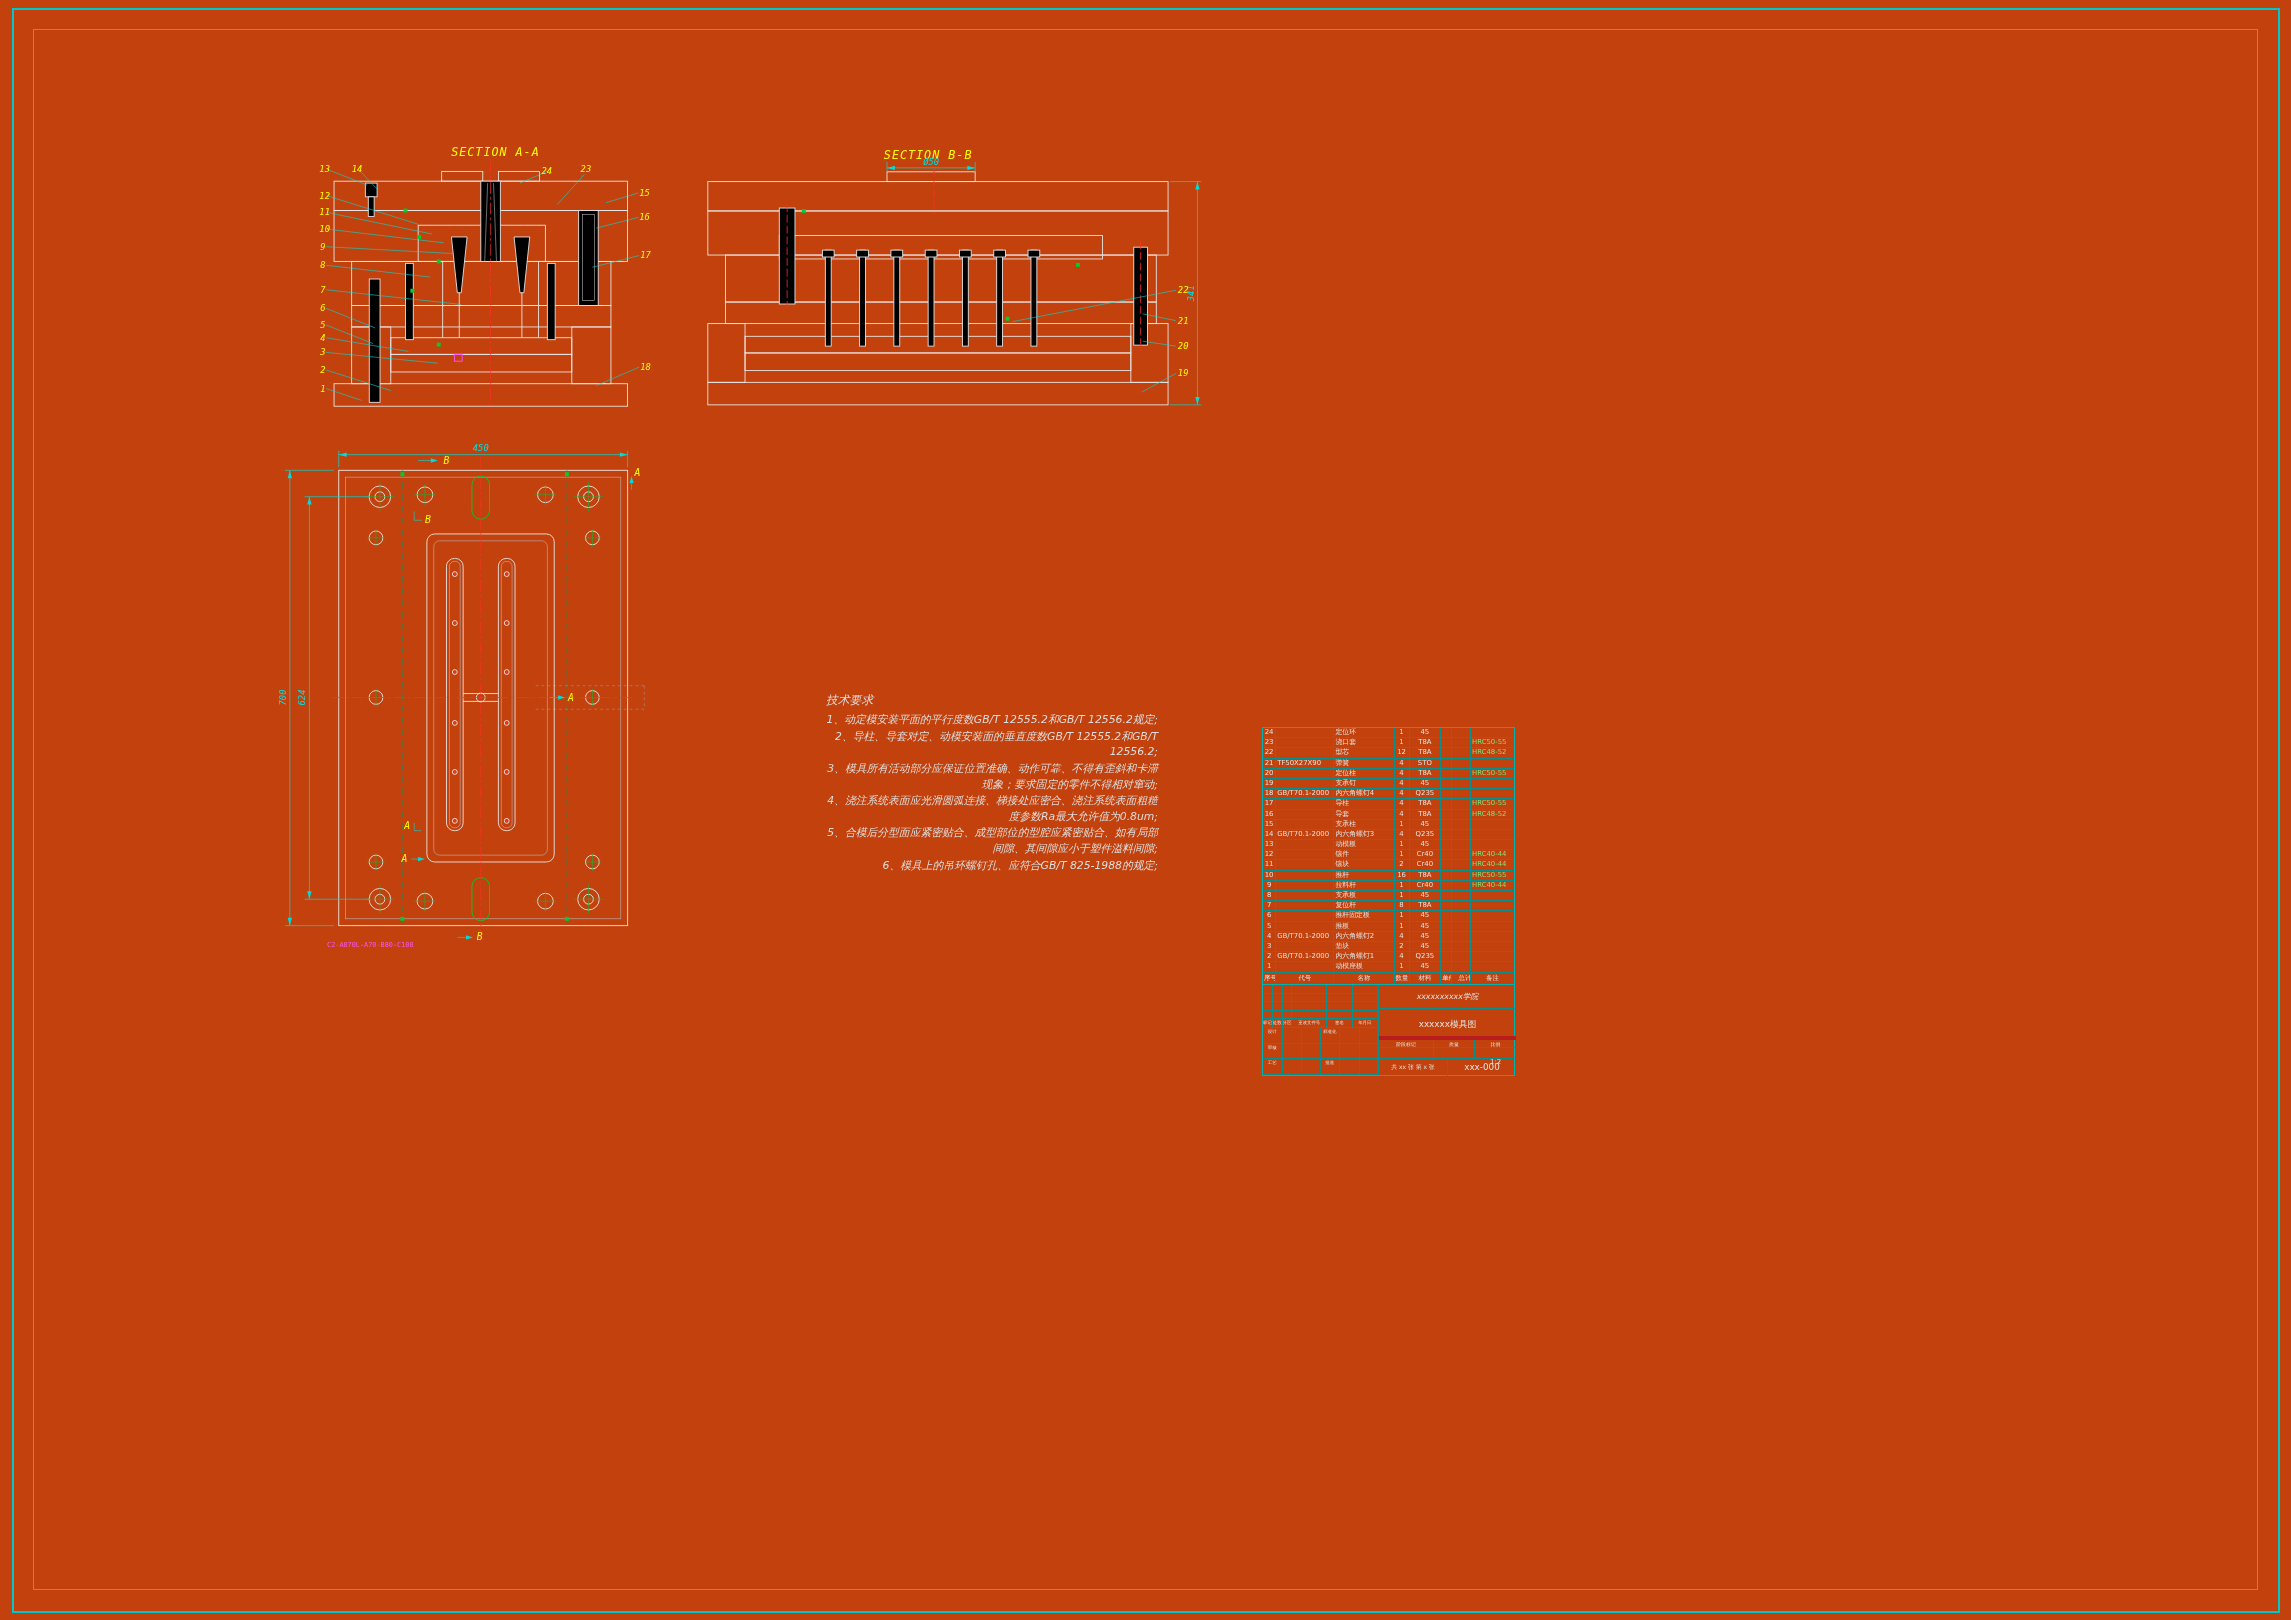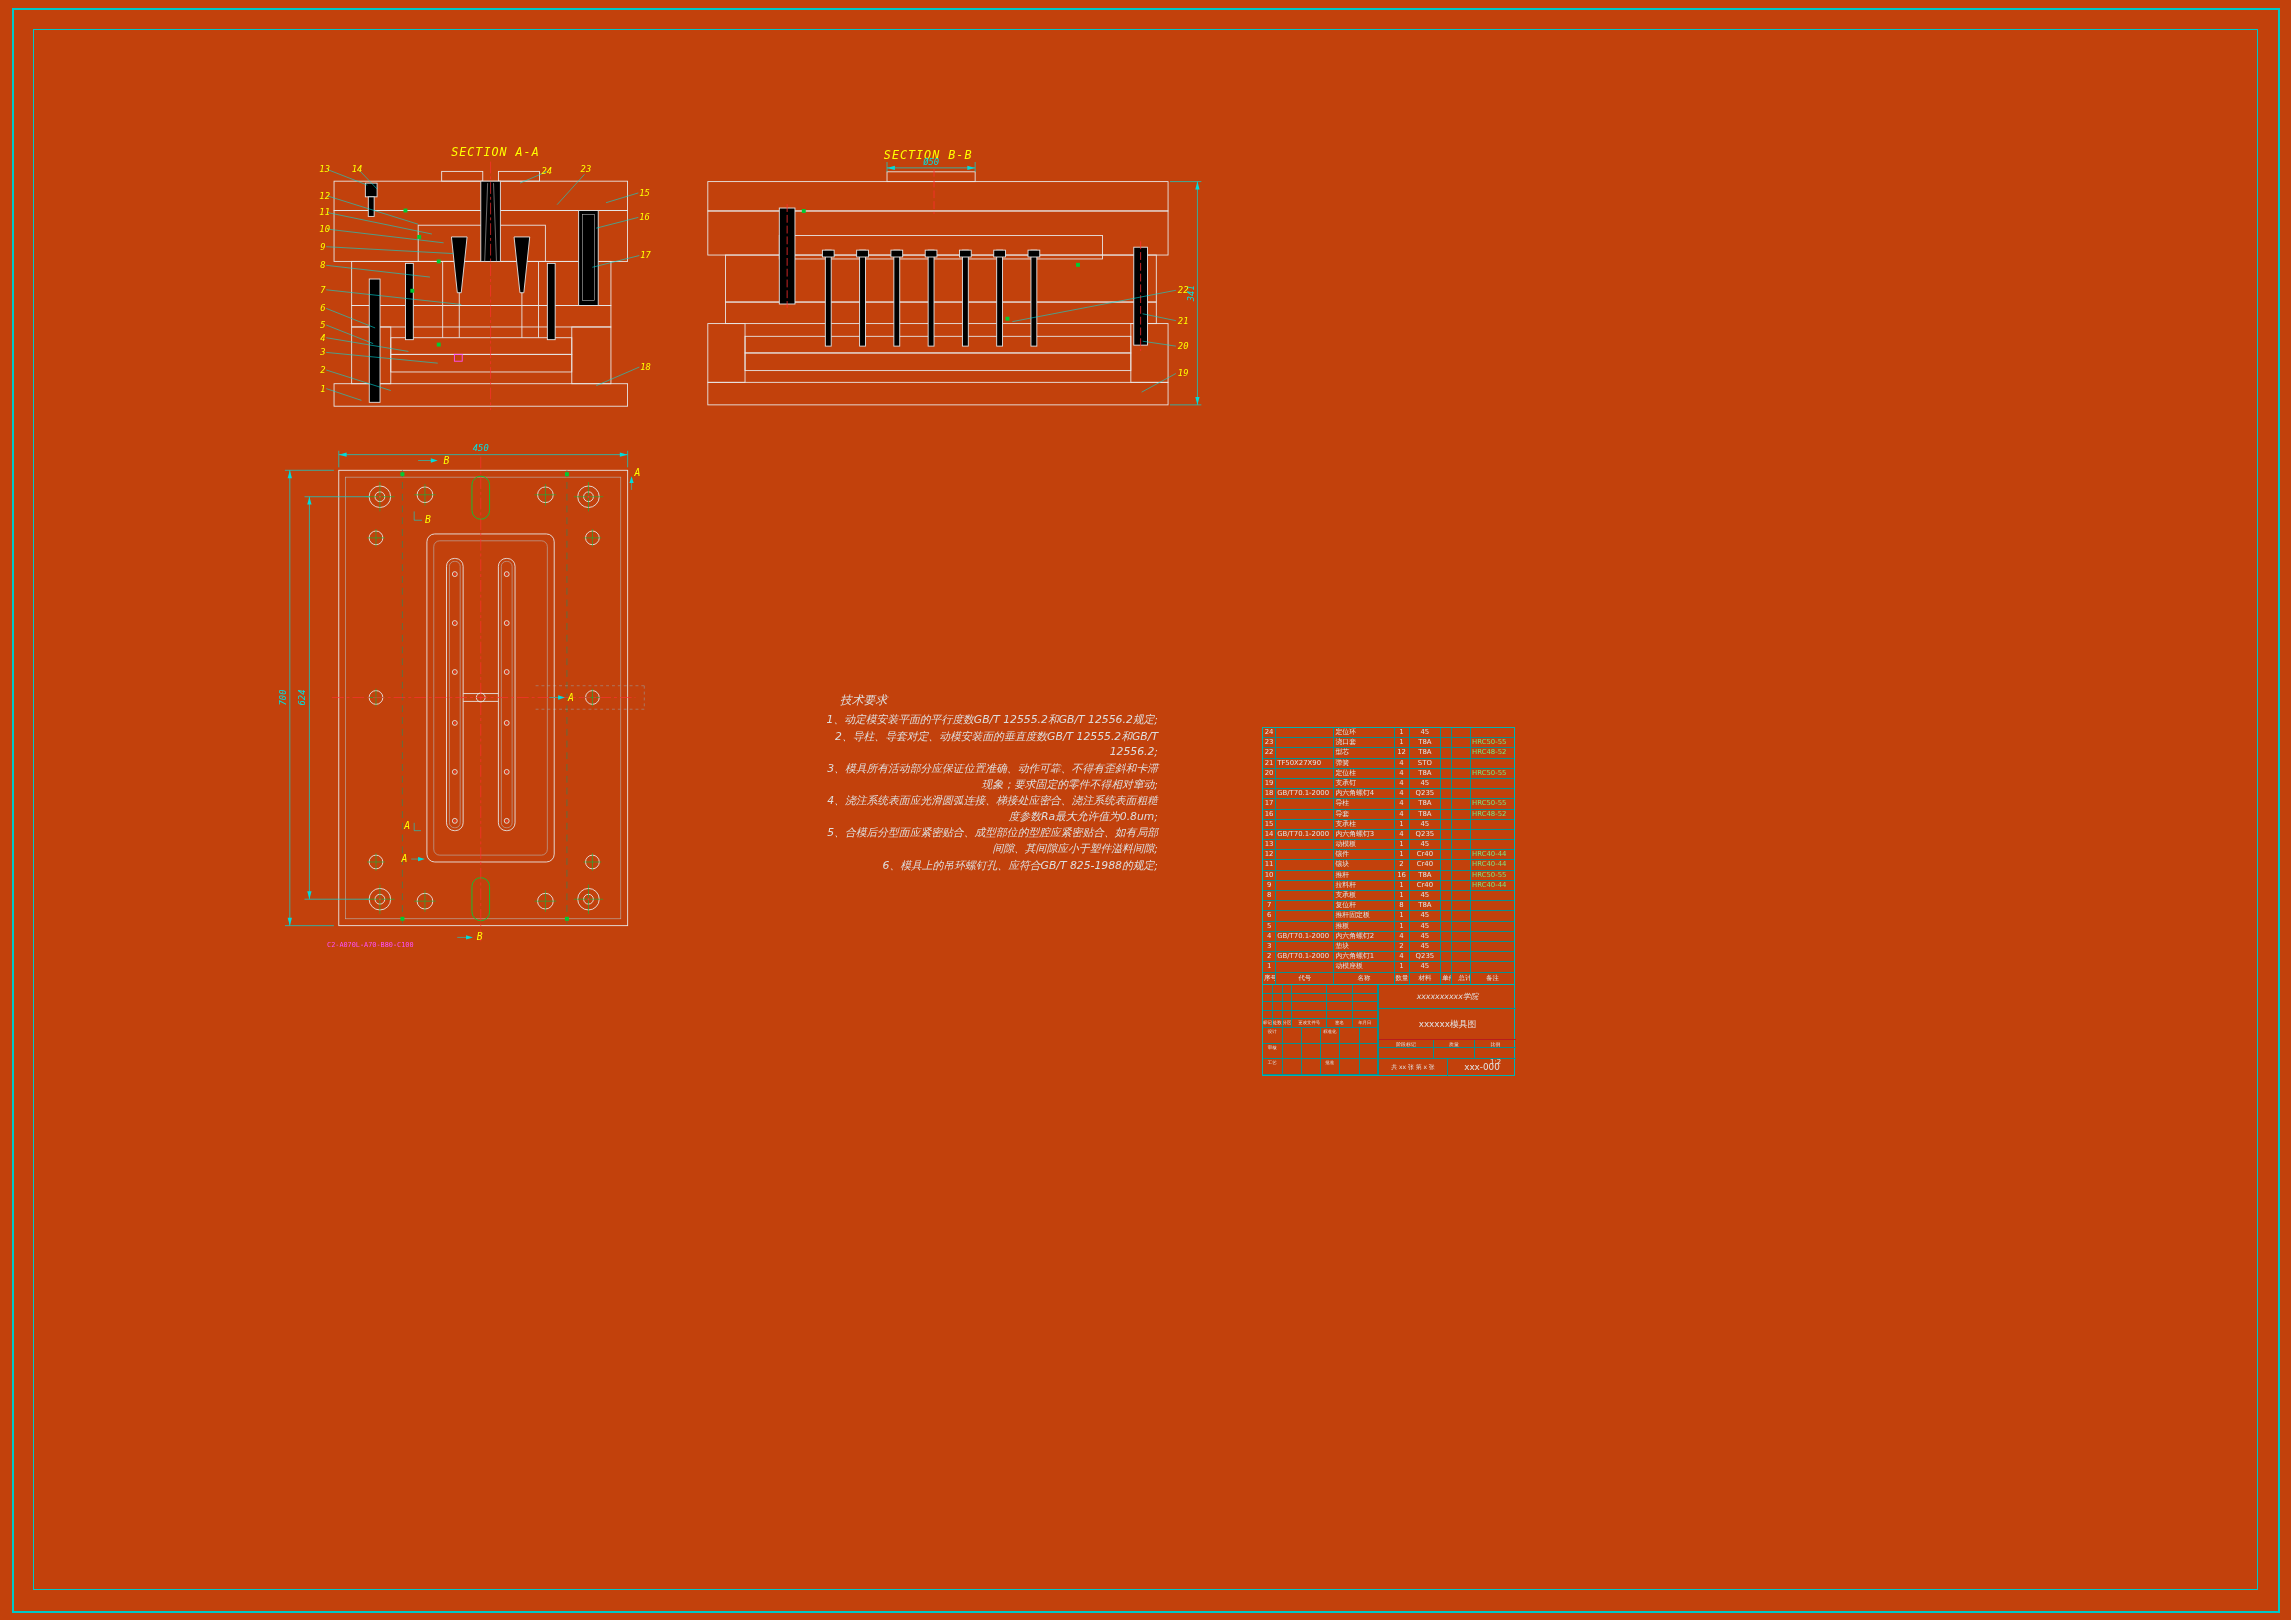--- a/index.html
+++ b/index.html
@@ -29,21 +29,21 @@
   .wdash  { stroke:#9a9a9a; stroke-width:0.6; fill:none; stroke-dasharray:3 3; }
   .gsq  { fill:#00cc33; }
   .green{ stroke:#00cc33; fill:none; stroke-width:0.9; }
   .mag  { stroke:#ff50ff; fill:none; stroke-width:0.9; }
   .red  { stroke:#ff3030; stroke-width:0.8; fill:none; }
   .rdot { fill:#ff3030; }
 
   
   #tech { position:absolute; left:819px; top:692px; width:339px; color:#dedede;
           font-size:10.8px; line-height:1.45; font-style:italic; }
-  #tech .t { margin-left:21px; margin-bottom:2.9px; font-size:11.8px; }
+  #tech .t { margin-left:7px; margin-bottom:2.9px; font-size:11.8px; }
   #tech .item { padding-left:15.7px; text-indent:-15.7px; margin-bottom:1px;text-align:right; }
 
   
   #bom { position:absolute; left:1262px; top:727px; width:253px; border:1px solid #00b4b4;
          color:#e2e2e2; }
   .bom-row { display:flex; height:10.2px; border-bottom:1px solid #0a8f8f; }
   .bom-row .c { border-right:1px solid #0a8f8f; font-size:6.9px; line-height:8.8px;
                 overflow:hidden; white-space:nowrap; padding:0 1px; }
   .bom-row .c:last-child { border-right:none; }
   .w-no  { width:13.7px; text-align:center; }
@@ -65,21 +65,21 @@
                 white-space:nowrap; }
   .tb-left  { width:116px; display:flex; flex-direction:column; border-right:1px solid #0a8f8f; }
   .tb-rrow  { display:flex; height:8.8px; }
   .tb-srow  { display:flex; height:16px; }
   .tb-srow .tc { line-height:14.7px; font-size:5.4px; }
   .cw10{width:9.8px;} .cw36{width:35px;} .cw26{width:25.5px;}
   .sw20{width:19.6px;} .sw19{width:18.6px;}
   .tb-right { width:137px; display:flex; flex-direction:column; }
   .tb-school{ height:23.5px; border-bottom:1px solid #0a8f8f; text-align:center;
               font-size:7.8px; line-height:23.5px;font-style:italic; }
-  .tb-title { height:31px; border-bottom:1px solid #b91c1c; text-align:center;
+  .tb-title { height:31px; border-bottom:4px solid #b91c1c; text-align:center;
               font-size:8.8px; line-height:31px; }
   .tb-stats { height:19.6px; display:flex; border-bottom:1px solid #0a8f8f; }
   .tb-stat  { display:flex; flex-direction:column; border-right:1px solid #0a8f8f;gap:10px; }
   .tb-stat:last-child { border-right:none; }
   .tb-stat .h { height:8.8px; font-size:4.9px; text-align:center; line-height:8.8px;
                 border-bottom:1px solid #0a8f8f; }
   .tb-stat .v { flex:1; font-size:6.9px; text-align:center; line-height:9.8px; }
   .st56{width:55px;} .st42{width:41px;}
   .tb-bottom{ flex:1; display:flex; }
   .tb-sheet { width:69px; border-right:1px solid #0a8f8f; font-size:5.9px; text-align:center;

